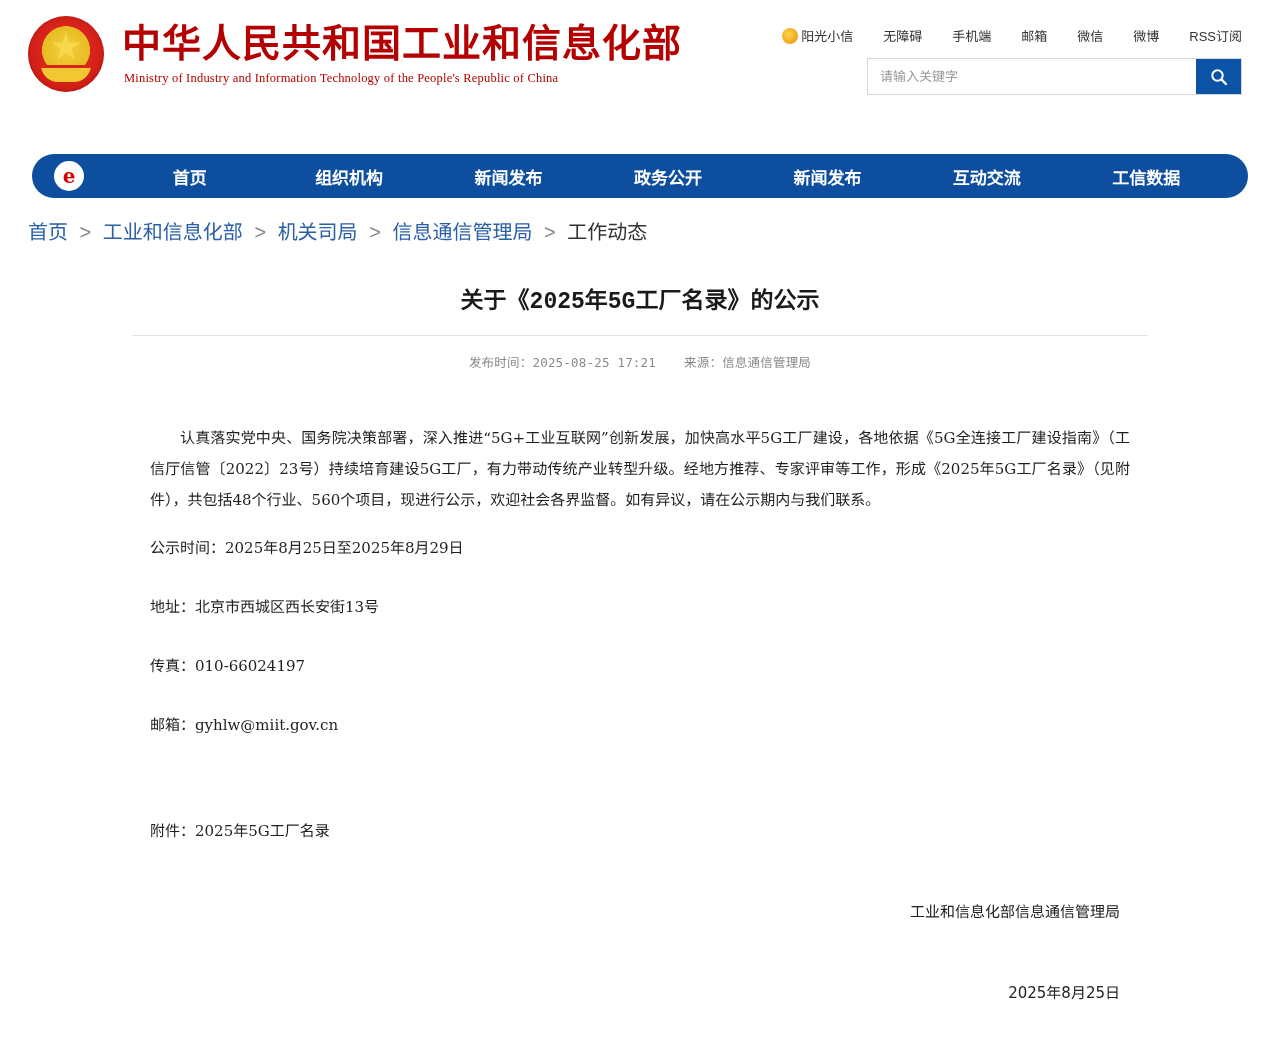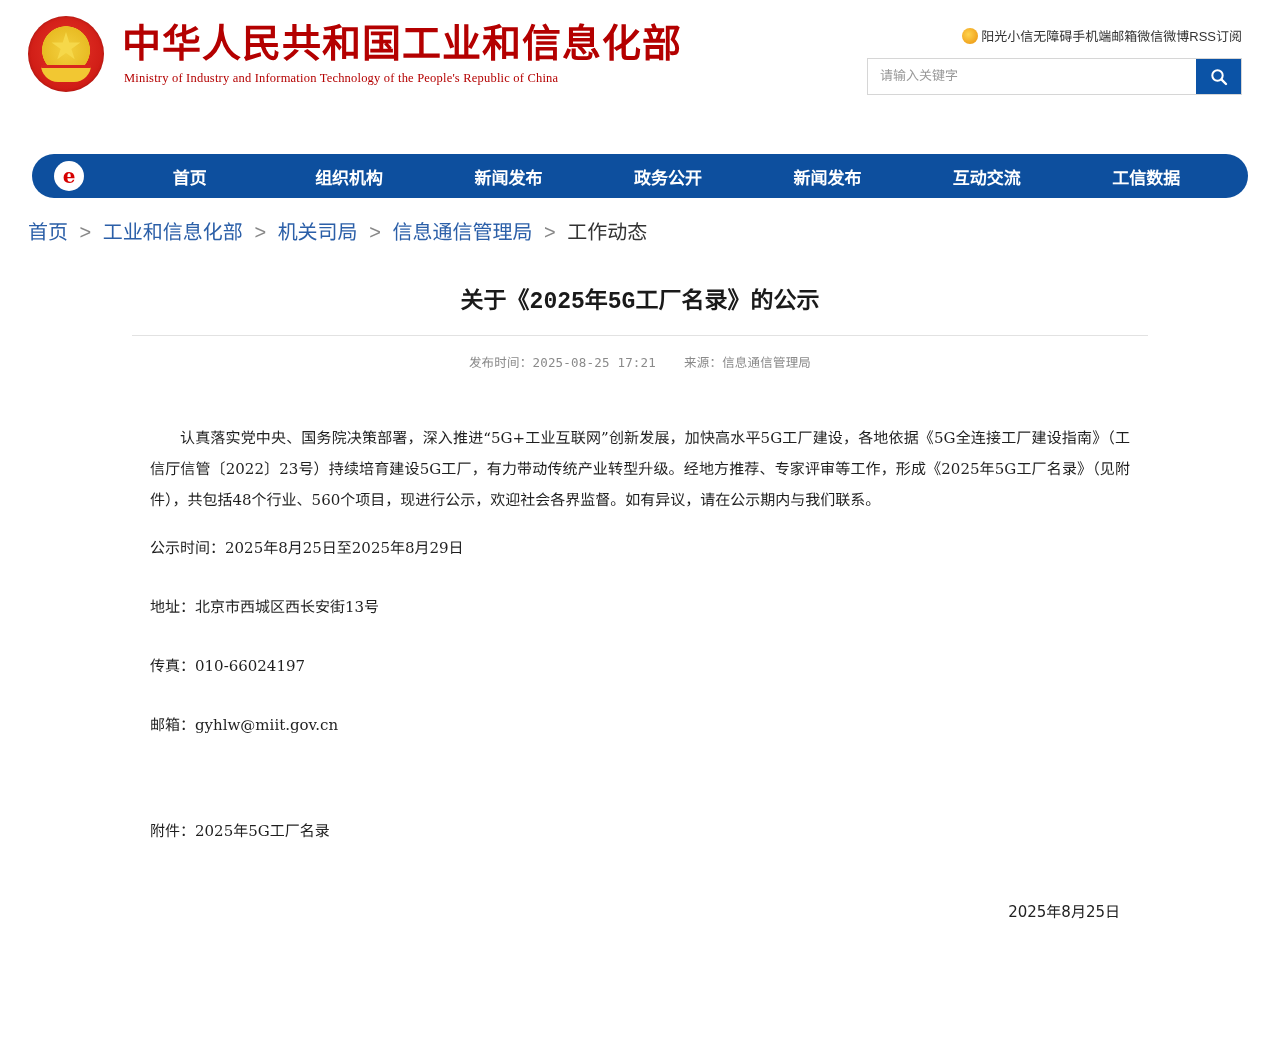--- a/index.html
+++ b/index.html
@@ -77,21 +77,21 @@
     letter-spacing: .2px;
   }
   .title-wrap { display: flex; flex-direction: column; }
 
   .top-links {
     position: absolute;
     right: 38px;
     top: 26px;
     display: flex;
     align-items: center;
-    gap: 0;
+    gap: 30px;
     font-size: 13px;
     color: #333;
   }
   .top-links a {
     color: #333;
     text-decoration: none;
     white-space: nowrap;
   }
   .sun-icon {
     width: 16px; height: 16px;
@@ -112,21 +112,21 @@
     border: 1px solid #d6d6d6;
     box-sizing: border-box;
   }
   .search-input {
     flex: 1;
     border: none;
     outline: none;
     padding: 0 12px;
     font-size: 13px;
     color: #ec4899;
-    font-family: Liberation Mono, monospace;
+    font-family: Liberation Serif, serif;
   }
   .search-input::placeholder { color: #999; }
   .search-btn {
     width: 45px;
     background: #0b53a6;
     border: none;
     cursor: pointer;
     display: flex;
     align-items: center;
     justify-content: center;
@@ -293,16 +293,17 @@
 
   <div class="body">
     <p class="indent">认真落实党中央、国务院决策部署，深入推进“5G+工业互联网”创新发展，加快高水平5G工厂建设，各地依据《5G全连接工厂建设指南》（工信厅信管〔2022〕23号）持续培育建设5G工厂，有力带动传统产业转型升级。经地方推荐、专家评审等工作，形成《2025年5G工厂名录》（见附件），共包括48个行业、560个项目，现进行公示，欢迎社会各界监督。如有异议，请在公示期内与我们联系。</p>
     <p class="line">公示时间：2025年8月25日至2025年8月29日</p>
     <p class="line">地址：北京市西城区西长安街13号</p>
     <p class="line">传真：010-66024197</p>
     <p class="line">邮箱：gyhlw@miit.gov.cn</p>
     <div class="spacer"></div>
     <p class="line">附件：2025年5G工厂名录</p>
     <div class="sign">
+      <div>工业和信息化部信息通信管理局</div>
       <div class="date">2025年8月25日</div>
     </div>
   </div>
 </div>
 
 </body></html>

